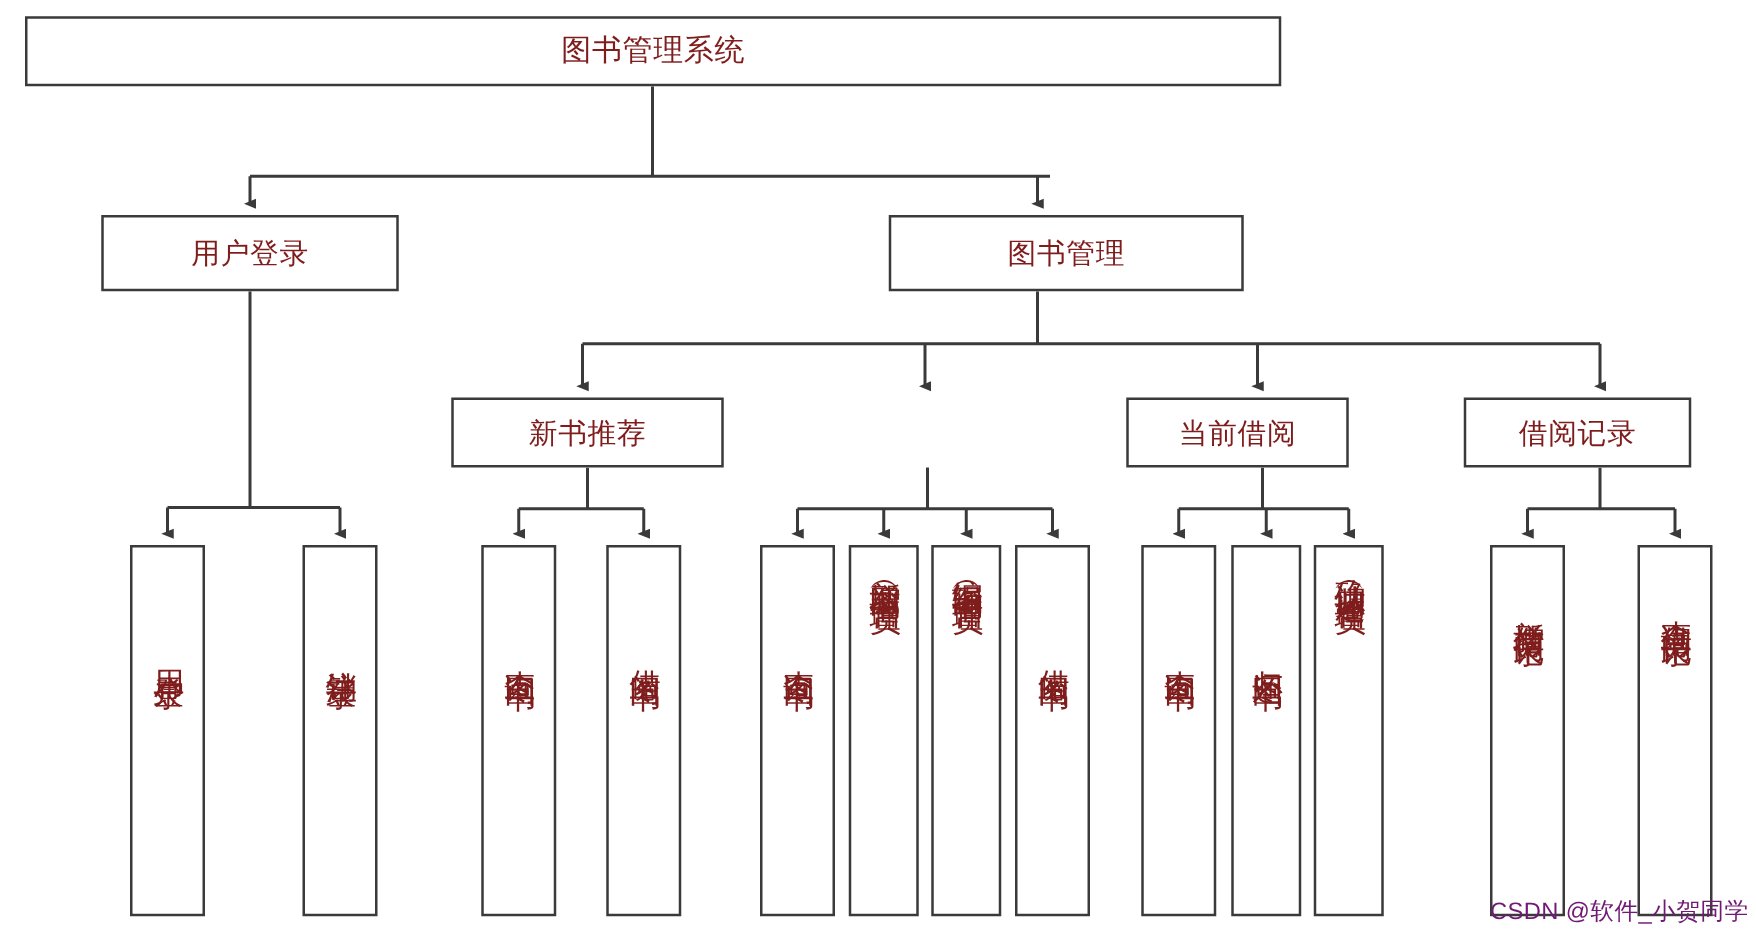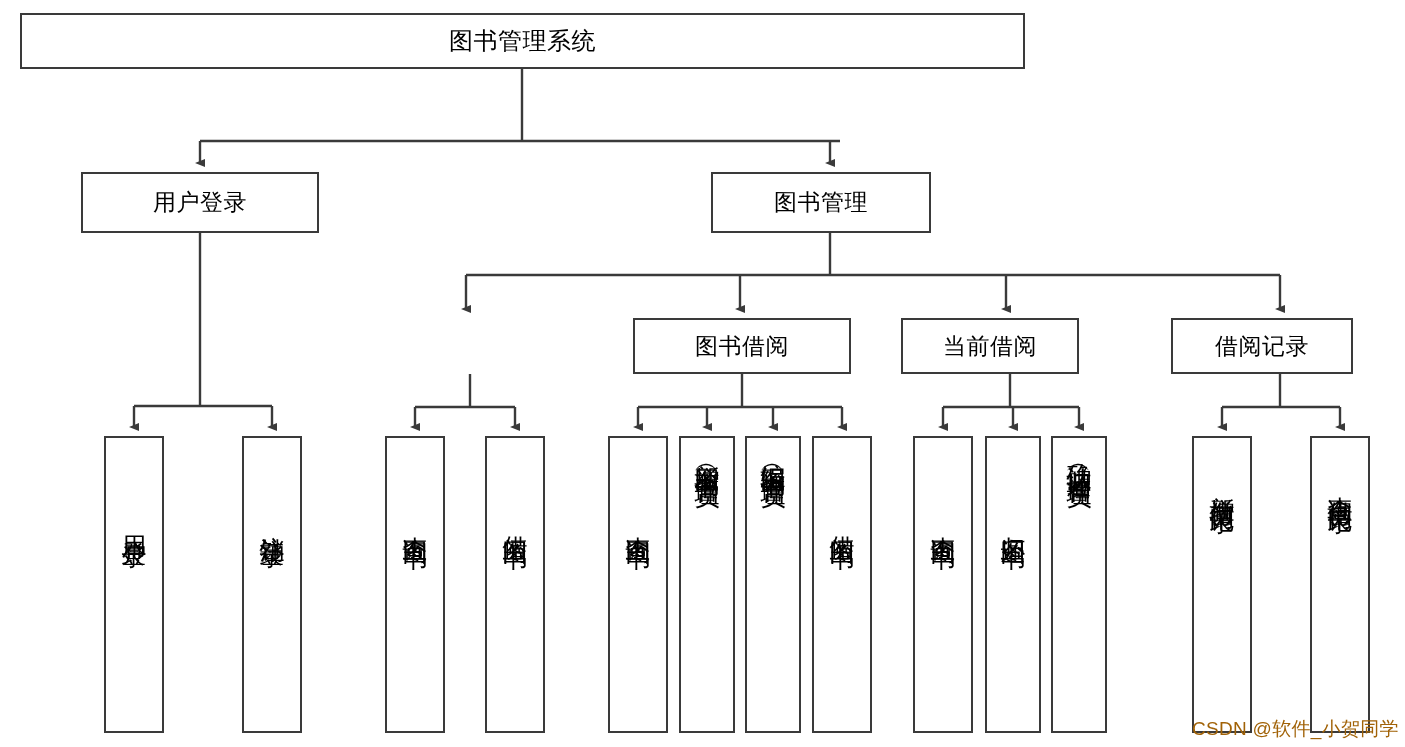--- a/index.html
+++ b/index.html
@@ -25,21 +25,21 @@
     height: 747px;
   }
   .node {
     position: absolute;
     box-sizing: border-box;
     background: #ffffff;
     border: 2.2px solid #3a3a3a;
     display: flex;
     align-items: center;
     justify-content: center;
-    color: #000000;
+    color: #7f1d1d;
     z-index: 2;
   }
   .node .label {
     display: block;
     text-align: center;
     line-height: 1.22;
   }
   .node.horiz .label {
     font-size: 23px;
     letter-spacing: 0.5px;
@@ -52,21 +52,21 @@
     writing-mode: vertical-rl;
     text-orientation: upright;
     font-size: 25px;
     letter-spacing: 3px;
     line-height: 1;
     white-space: nowrap;
   }
   .node.root .label { font-size: 24px; }
   .watermark {
     position: absolute;
-    color: #a16207;
+    color: #701a75;
     font-size: 19px;
     white-space: nowrap;
     z-index: 5;
     letter-spacing: 0.3px;
   }
 </style>
 </head>
 <body>
 
 <div id="canvas">
@@ -121,26 +121,26 @@
     </g>
   </svg>
 
   <div class="node horiz root" style="left:20px; top:13px; width:1005px; height:56px;">
     <span class="label">图书管理系统</span>
   </div>
 
   <div class="node horiz" style="left:81px; top:172px; width:238px; height:61px;">
     <span class="label">用户登录</span>
   </div>
-  <div class="node horiz" style="left:711px; top:172px; width:220px; height:61px;">
+  <div class="node horiz" style="left:711px; top:172px; width:284px; height:61px;">
     <span class="label">图书管理</span>
   </div>
 
-  <div class="node horiz" style="left:633px; top:318px; width:218px; height:56px;">
-    <span class="label">图书借阅</span>
+  <div class="node horiz" style="left:361px; top:318px; width:218px; height:56px;">
+    <span class="label">新书推荐</span>
   </div>
   <div class="node horiz" style="left:901px; top:318px; width:178px; height:56px;">
     <span class="label">当前借阅</span>
   </div>
   <div class="node horiz" style="left:1171px; top:318px; width:182px; height:56px;">
     <span class="label">借阅记录</span>
   </div>
 
   <div class="node vert" style="left:104px; top:436px; width:60px; height:297px; padding-top:78px;">
     <span class="label">用户登录</span>

